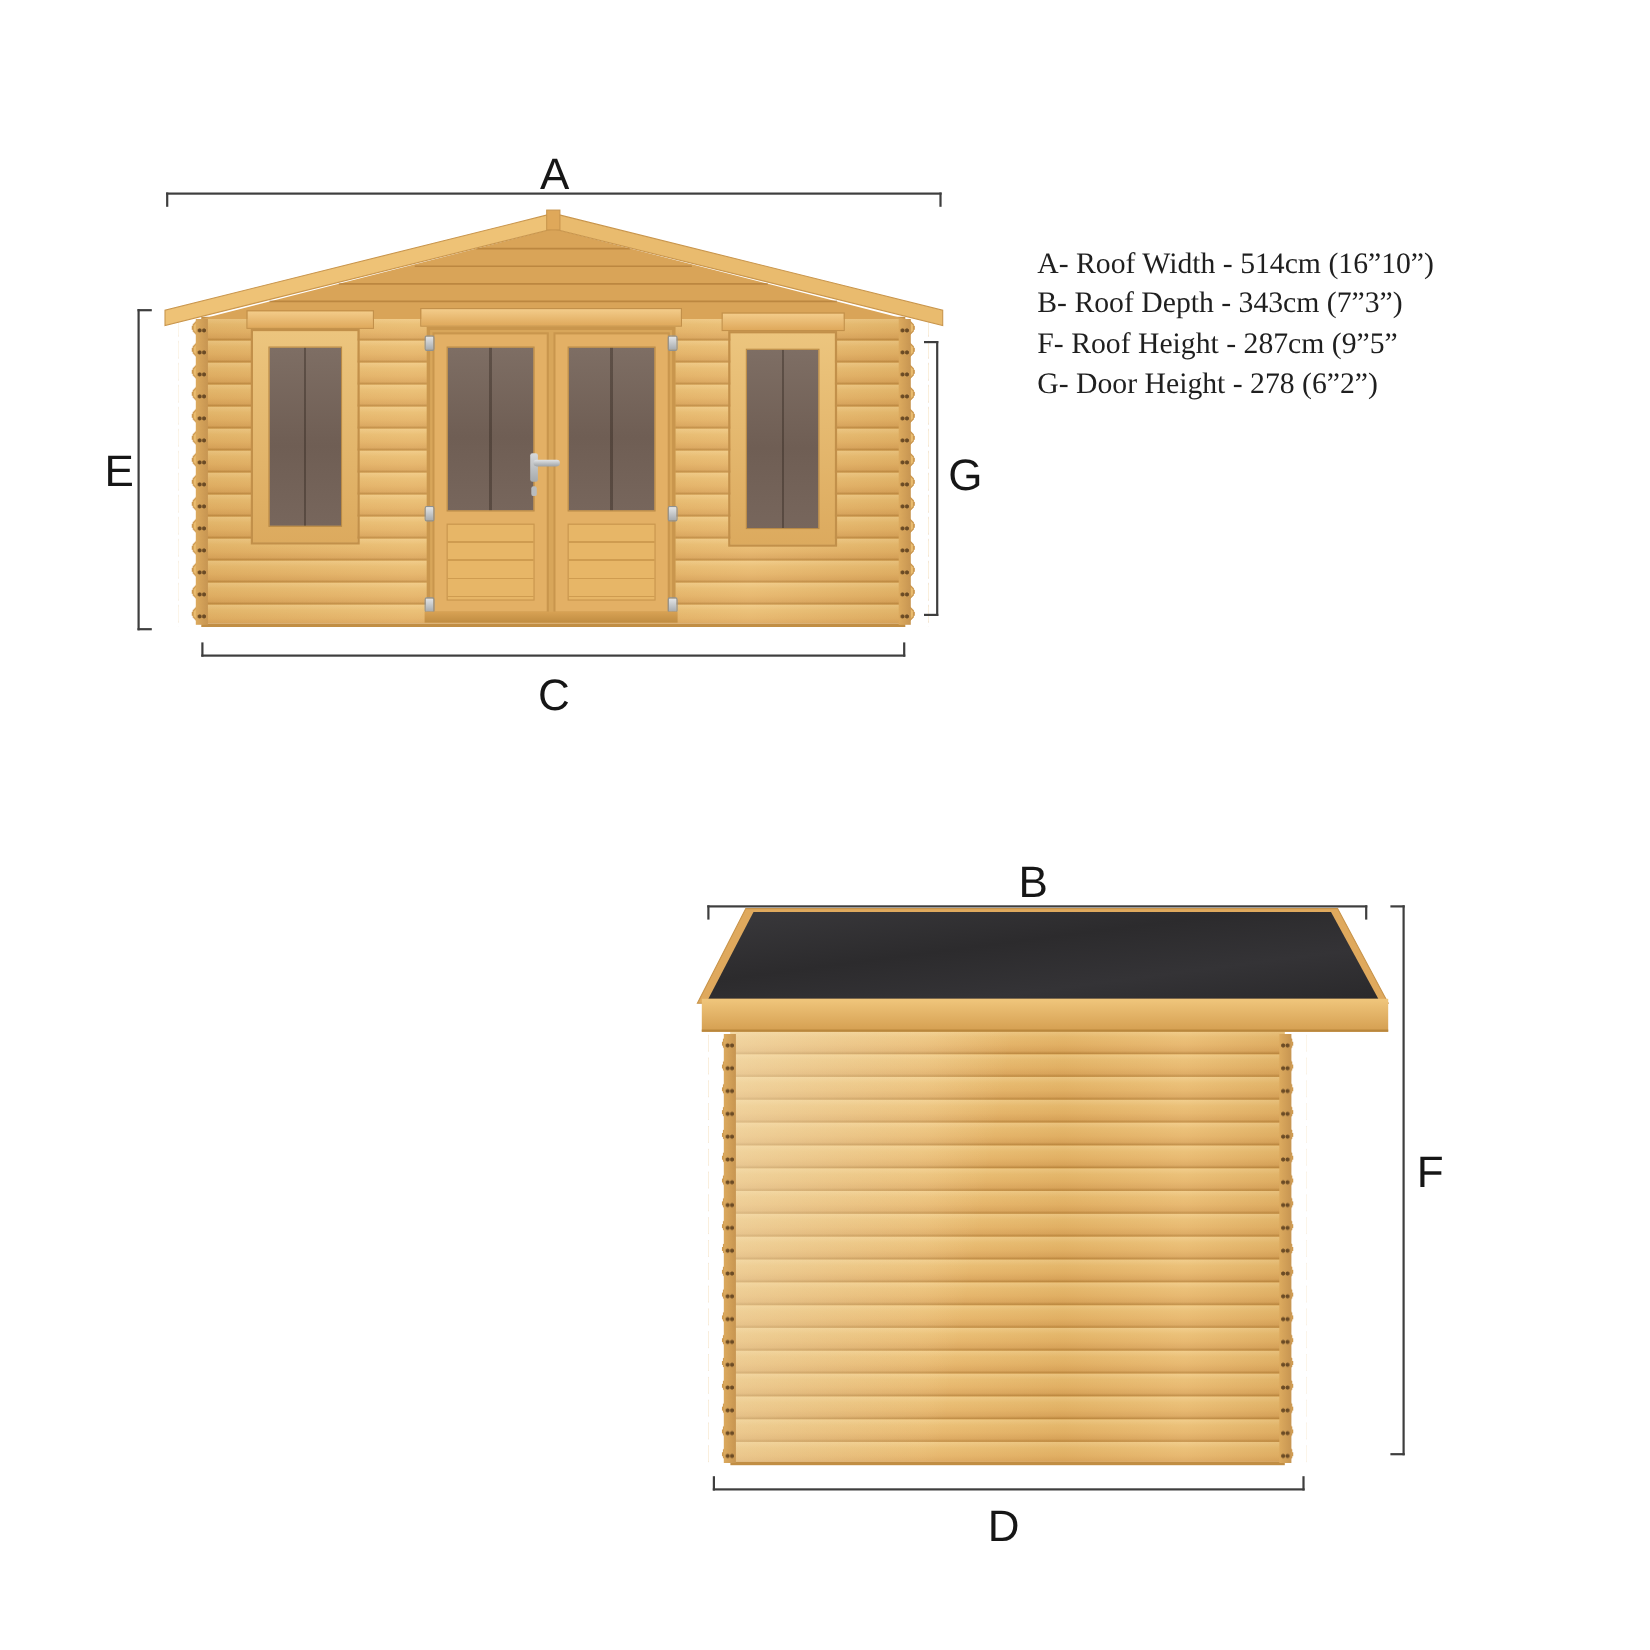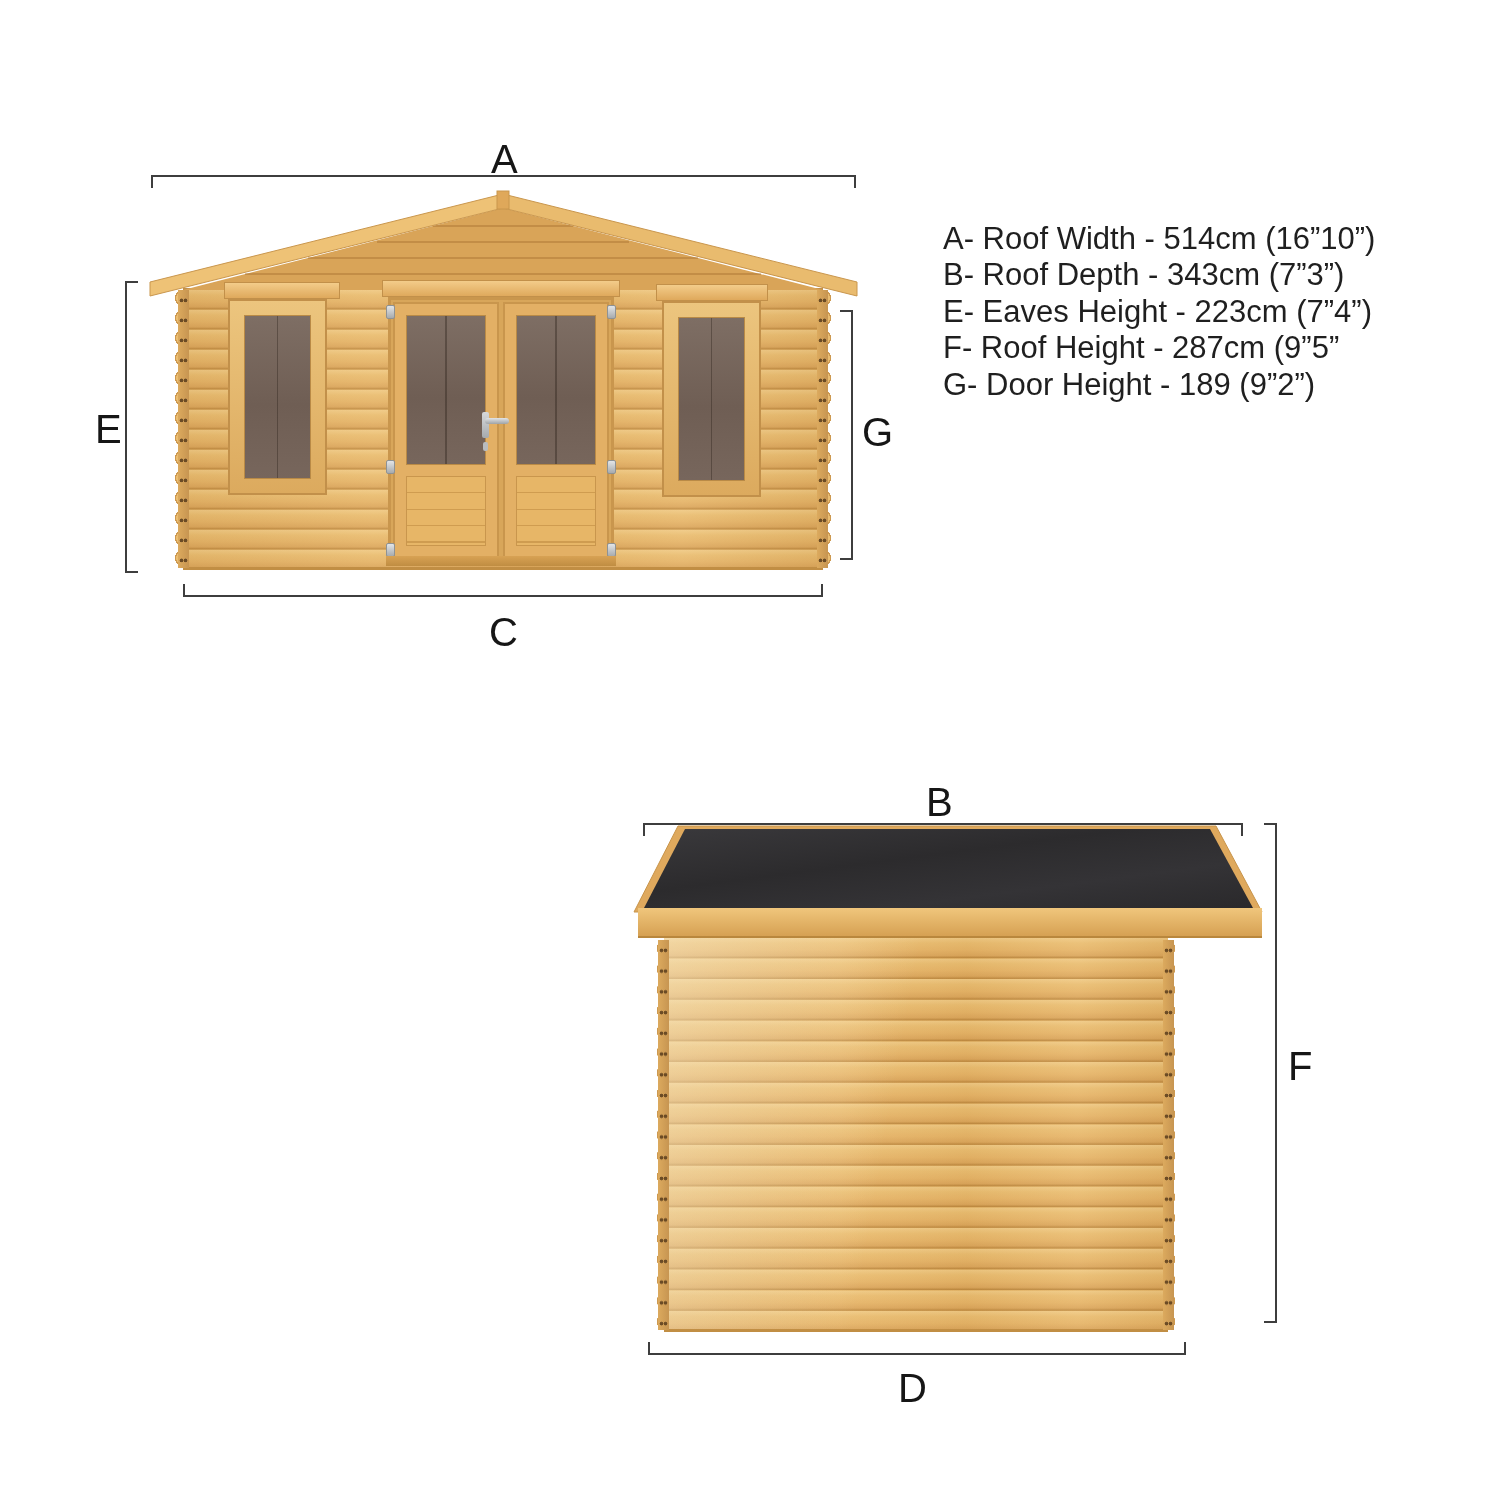--- a/index.html
+++ b/index.html
@@ -14,22 +14,22 @@
   .td::after{content:"";position:absolute;right:0;top:0;width:2px;height:13px;background:#3e3e3e;}
   .tu::before{content:"";position:absolute;left:0;top:-11px;width:2px;height:13px;background:#3e3e3e;}
   .tu::after{content:"";position:absolute;right:0;top:-11px;width:2px;height:13px;background:#3e3e3e;}
   .tr::before{content:"";position:absolute;left:0;top:0;width:13px;height:2px;background:#3e3e3e;}
   .tr::after{content:"";position:absolute;left:0;bottom:0;width:13px;height:2px;background:#3e3e3e;}
   .tl::before{content:"";position:absolute;right:0;top:0;width:13px;height:2px;background:#3e3e3e;}
   .tl::after{content:"";position:absolute;right:0;bottom:0;width:13px;height:2px;background:#3e3e3e;}
 
   .dlabel{position:absolute;color:#161616;font-size:40px;line-height:1;font-weight:400;}
 
-  .legend{position:absolute;left:943px;top:221px;color:#1f1f1f;font-size:31px;
-          line-height:36.4px;white-space:nowrap;font-weight:400;}
+  .legend{position:absolute;left:943px;top:221px;color:#1f1f1f;font-size:27px;
+          line-height:36.4px;white-space:nowrap;font-weight:400;font-family:Liberation Serif, serif;}
 
   
   .logs{position:absolute;
     background-image:
       linear-gradient(90deg, rgba(120,75,25,.07), rgba(255,255,255,.06) 30%, rgba(120,75,25,.05) 55%, rgba(255,255,255,.07) 78%, rgba(120,75,25,.08));
   }
   .rows20{background-image:
       linear-gradient(90deg, rgba(120,75,25,.07), rgba(255,255,255,.06) 30%, rgba(120,75,25,.05) 55%, rgba(255,255,255,.07) 78%, rgba(120,75,25,.08)),
       repeating-linear-gradient(180deg,#f0c983 0px,#eabd70 5px,#e5b366 12px,#dca75c 17px,#c08b41 19px,#e9bb6e 20px);
       border-top:2px solid #c2904a;border-bottom:3px solid #c18e44;box-sizing:border-box;}
@@ -143,23 +143,22 @@
     <div class="dlabel" style="left:862px;top:412px;">G</div>
     <div class="dim dimv tl" style="left:851px;top:310px;height:250px;"></div>
 
     <div class="dim dimh tu" style="left:183px;top:595px;width:640px;"></div>
     <div class="dlabel" style="left:489px;top:612px;">C</div>
   </div>
 
   <div class="legend">
     <div>A- Roof Width - 514cm (16”10”)</div>
     <div>B- Roof Depth - 343cm (7”3”)</div>
-    <div>E- Eaves Height - 223cm (7”4”)</div>
     <div>F- Roof Height - 287cm (9”5”</div>
-    <div>G- Door Height - 189 (9”2”)</div>
+    <div>G- Door Height - 278 (6”2”)</div>
   </div>
 
   <div>
 
     <div class="dlabel" style="left:926px;top:782px;">B</div>
     <div class="dim dimh td" style="left:643px;top:823px;width:600px;"></div>
 
     <div style="position:absolute;left:644px;top:938px;width:544px;height:394px;">
       <div class="bumps bl21" style="left:0;"></div>
       <div class="bumps br21" style="right:0;"></div>

